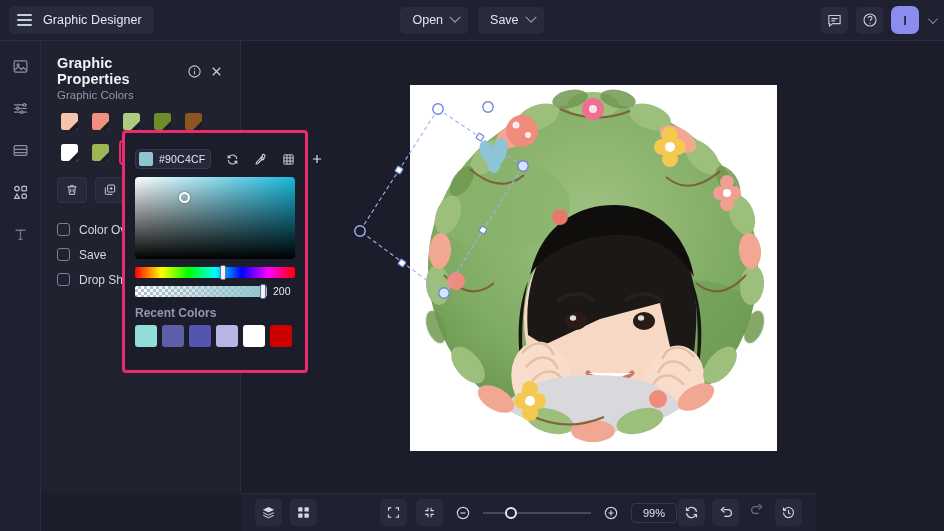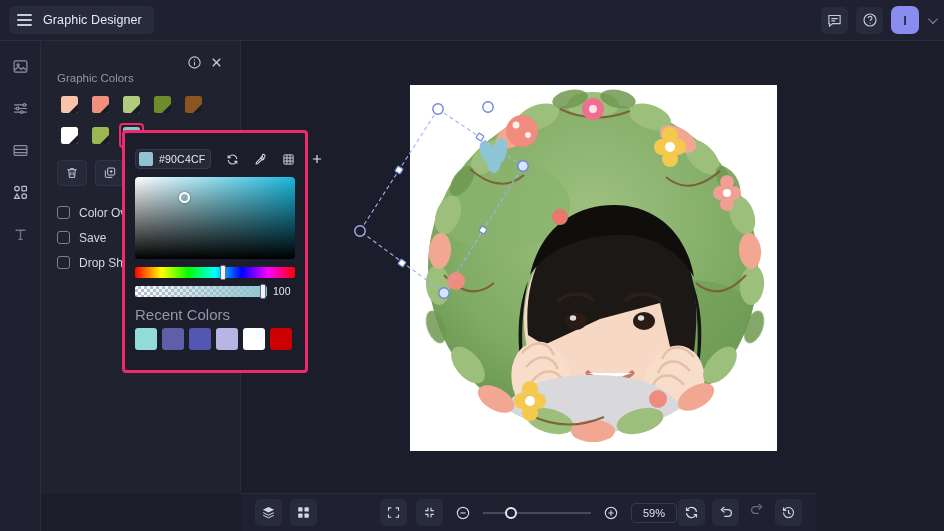--- a/index.html
+++ b/index.html
@@ -116,21 +116,21 @@
   .alpharow { margin-top: 7px; display: flex; align-items: center; gap: 6px; }
   .alphabar { width: 132px; height: 11px; border-radius: 2px; position: relative;
      background-color: #fff;
      background-image:
        linear-gradient(to right, rgba(144,196,207,0), rgba(144,196,207,1)),
        linear-gradient(45deg, #b9bfcc 25%, transparent 25%, transparent 75%, #b9bfcc 75%),
        linear-gradient(45deg, #b9bfcc 25%, transparent 25%, transparent 75%, #b9bfcc 75%);
      background-size: 100% 100%, 6px 6px, 6px 6px;
      background-position: 0 0, 0 0, 3px 3px; }
   .alphaval { font-size: 10.5px; color: #e4e7f0; }
-  .recent-lbl { margin-top: 9px; font-size: 15px; color: #9297ad; }
+  .recent-lbl { margin-top: 9px; font-size: 12px; color: #9297ad; font-weight: bold; }
   .recent { margin-top: 5px; display: flex; gap: 5px; }
   .rsw { width: 22px; height: 22px; border-radius: 3px; cursor: pointer; }
 
   
   .canvas-area { position: absolute; left: 241px; top: 41px; right: 0; bottom: 38px;
      background: #1b1d2a; }
   .artboard { position: absolute; left: 169px; top: 44px; width: 367px; height: 366px;
      background: #ffffff; overflow: hidden; }
   .photo { position: absolute; inset: 0; }
 
@@ -165,20 +165,30 @@
   <div class="topbar">
     <div class="brand">
       <span class="hamburger">
         <i></i>
           <i></i>
           <i></i>
       </span>
       <span class="brand-title">Graphic Designer</span>
     </div>
 
+    <div class="top-center">
+      <button class="tbtn">
+        <span>Open</span>
+        <span class="chev"></span>
+      </button>
+      <button class="tbtn">
+        <span>Save</span>
+        <span class="chev"></span>
+      </button>
+    </div>
 
     <div class="top-right">
       <div class="icon-sq">
         <svg width="15" height="15" viewBox="0 0 24 24" fill="none" stroke="#c6cadd" stroke-width="1.8">
           <path d="M3 4h18v13H9l-5 4v-4H3z"></path>
             <path d="M7 9h10M7 12.5h6"></path>
         </svg>
       </div>
       <div class="icon-sq">
         <svg width="16" height="16" viewBox="0 0 24 24" fill="none" stroke="#c6cadd" stroke-width="1.7">
@@ -224,20 +234,21 @@
     </div>
     <div class="rail-item">
       <svg width="17" height="17" viewBox="0 0 24 24" fill="none" stroke="#6f7590" stroke-width="1.8">
         <path d="M5 6h14M12 6v13M9 19h6"></path>
       </svg>
     </div>
   </div>
 
   <div class="panel">
     <div class="panel-head">
+      <span class="panel-title">Graphic Properties</span>
       <span class="sp"></span>
       <span class="hi">
         <svg width="15" height="15" viewBox="0 0 24 24" fill="none" stroke="#c3c8da" stroke-width="1.7">
           <circle cx="12" cy="12" r="9"></circle>
             <path d="M12 11v5.5"></path>
             <circle cx="12" cy="7.9" r=".95" fill="#c3c8da" stroke="none"></circle>
         </svg>
       </span>
       <span class="hi">
         <svg width="15" height="15" viewBox="0 0 24 24" fill="none" stroke="#d6dae8" stroke-width="1.8">
@@ -345,21 +356,21 @@
     </div>
 
     <div class="huebar">
       <span class="knob" style="left:85px"></span>
     </div>
 
     <div class="alpharow">
       <div class="alphabar">
         <span class="knob" style="left:125px"></span>
       </div>
-      <span class="alphaval">100</span>
+      <span class="alphaval">200</span>
     </div>
 
     <div class="recent-lbl">Recent Colors</div>
     <div class="recent">
       <span class="rsw" style="background:#92ddd9"></span>
       <span class="rsw" style="background:#5d5fa8"></span>
       <span class="rsw" style="background:#5356b0"></span>
       <span class="rsw" style="background:#b6b5e3"></span>
       <span class="rsw" style="background:#ffffff"></span>
       <span class="rsw" style="background:#cc0000"></span>
@@ -550,21 +561,21 @@
       </span>
       <span class="zoomtrack">
         <span class="zoomknob"></span>
       </span>
       <span class="bb-icon">
         <svg width="16" height="16" viewBox="0 0 24 24" fill="none" stroke="#cfd3e2" stroke-width="1.7">
           <circle cx="12" cy="12" r="8.5"></circle>
             <path d="M8 12h8M12 8v8"></path>
         </svg>
       </span>
-      <span class="zoomval">59%</span>
+      <span class="zoomval">99%</span>
     </div>
 
     <div class="bb-right">
       <div class="bb-btn">
         <svg width="15" height="15" viewBox="0 0 24 24" fill="none" stroke="#d3d7e4" stroke-width="1.9">
           <path d="M20 11A8 8 0 0 0 6.3 6.3L4 8.5"></path>
             <path d="M4 4v4.5h4.5"></path>
           <path d="M4 13a8 8 0 0 0 13.7 4.7L20 15.5"></path>
             <path d="M20 20v-4.5h-4.5"></path>
         </svg>

